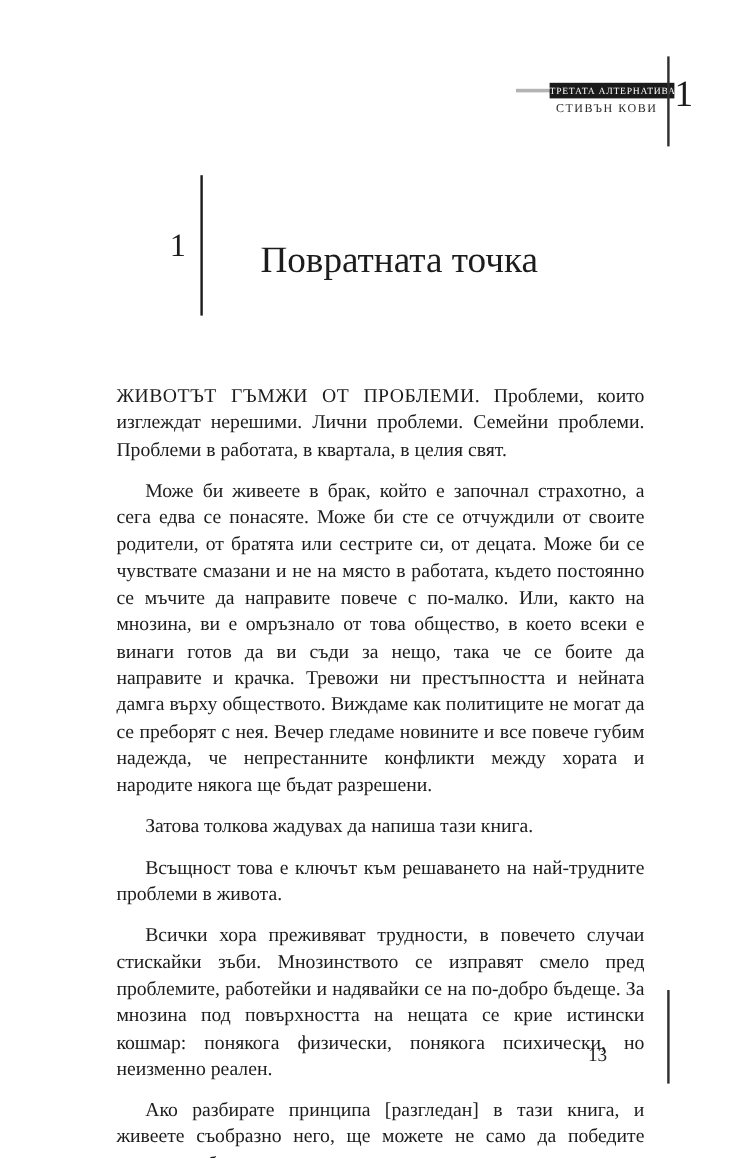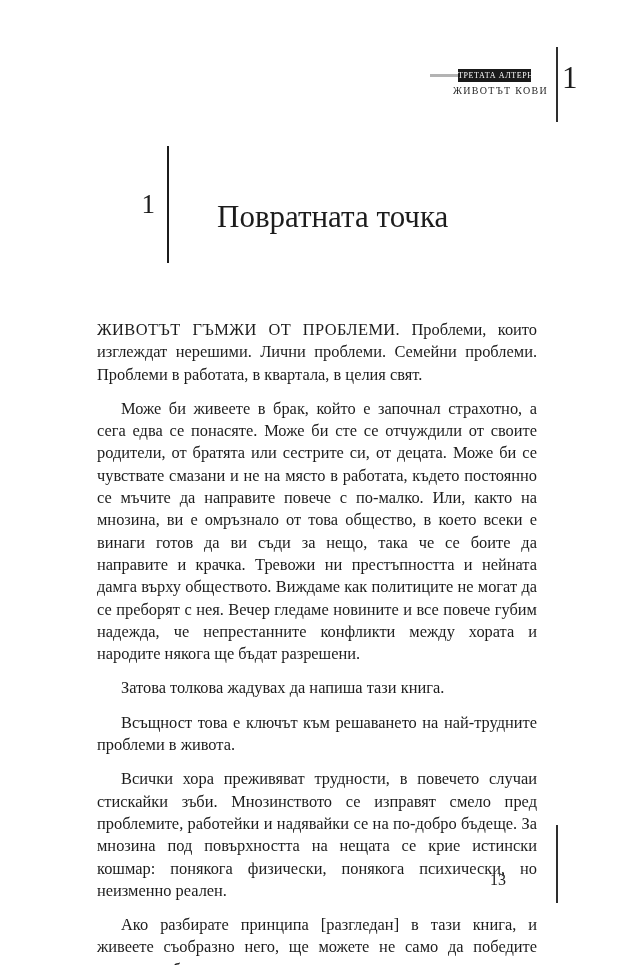--- a/index.html
+++ b/index.html
@@ -4,21 +4,21 @@
 <style>
   html,body { margin:0; padding:0; background:#ffffff; }
   .page {
     position:relative; width:630px; height:965px; background:#fff;
     font-family:"Liberation Serif","DejaVu Serif",serif;
     color:var(--ink,#1c1c1c); overflow:hidden;
   }
   
   .head-dash { position:absolute; left:430px; top:74px; width:29px; height:3px; background:var(--rule-gray,#b3b3b3); }
   .title-badge {
-    position:absolute; left:458px; top:69px; width:73px; height:13px;
+    position:absolute; left:458px; top:69px; width:104px; height:13px;
     background:var(--badge-background,#1a1a1a); color:var(--badge-text,#ffffff);
     font-size:8px; letter-spacing:0.6px; text-align:right; line-height:13px; white-space:nowrap;font-family:Liberation Serif, serif;
   }
   .author {
     position:absolute; left:348px; top:85px; width:200px; text-align:right;
     font-size:10px; letter-spacing:1.3px; color:#2a2a2a; white-space:nowrap;
   }
   .head-rule { position:absolute; left:556px; top:47px; width:2px; height:75px; background:#2e2e2e; }
   .head-num  { position:absolute; left:562px; top:62px; font-size:31px; line-height:1; }
   
@@ -37,21 +37,21 @@
   .foot-rule { position:absolute; left:556px; top:825px; width:2px; height:78px; background:#2e2e2e; }
   .page-num  { position:absolute; left:448px; top:871px; width:100px; text-align:center; font-size:16px; }
 </style>
 </head>
 <body>
 
 <div class="page">
 
   <div class="head-dash"></div>
   <div class="title-badge">ТРЕТАТА АЛТЕРНАТИВА</div>
-  <div class="author">ЖИВОТЪТ КОВИ</div>
+  <div class="author">СТИВЪН КОВИ</div>
   <div class="head-rule"></div>
   <div class="head-num">1</div>
 
   <div class="chap-rule"></div>
   <div class="chap-num">1</div>
   <div class="chap-title">Повратната точка</div>
 
   <div class="body-text">
     <p class="first"><span class="lead">ЖИВОТЪТ ГЪМЖИ ОТ ПРОБЛЕМИ.</span><span> Проблеми, които изглеждат нерешими. Лични проблеми. Семейни проблеми. Проблеми в работата, в квартала, в целия свят.</span></p>
     <p>Може би живеете в брак, който е започнал страхотно, а сега едва се понасяте. Може би сте се отчуждили от своите родители, от братята или сестрите си, от децата. Може би се чувствате смазани и не на място в работата, където постоянно се мъчите да направите повече с по-малко. Или, както на мнозина, ви е омръзнало от това общество, в което всеки е винаги готов да ви съди за нещо, така че се боите да направите и крачка. Тревожи ни престъпността и нейната дамга върху обществото. Виждаме как политиците не могат да се преборят с нея. Вечер гледаме новините и все повече губим надежда, че непрестанните конфликти между хората и народите някога ще бъдат разрешени.</p>

